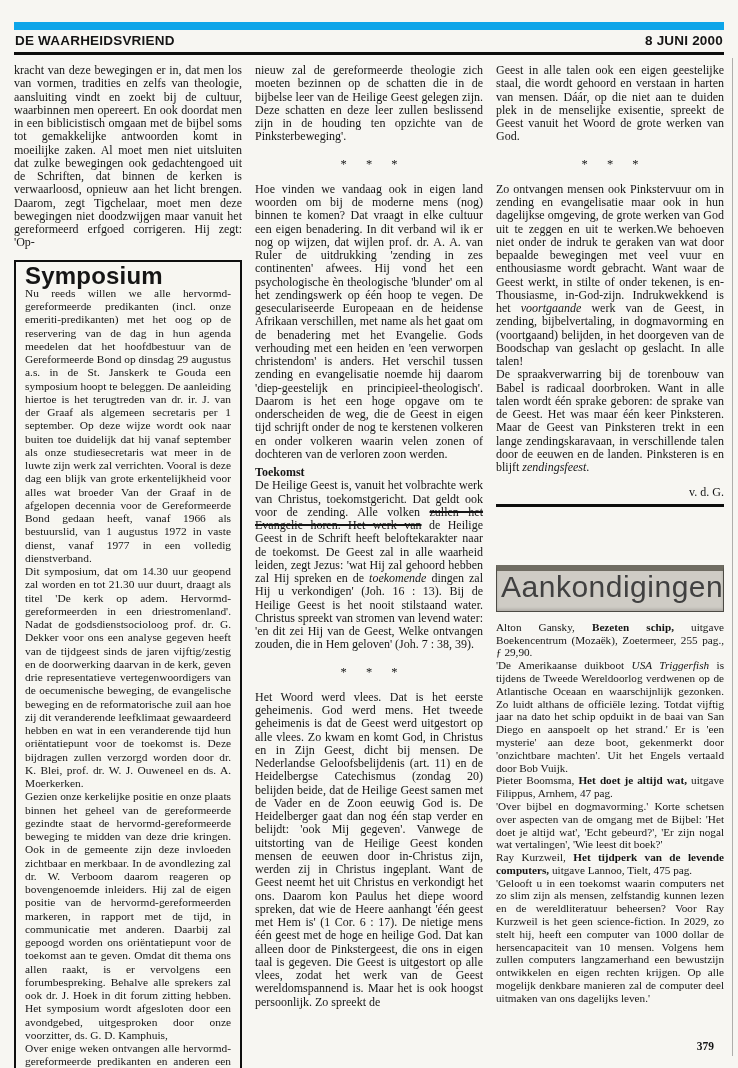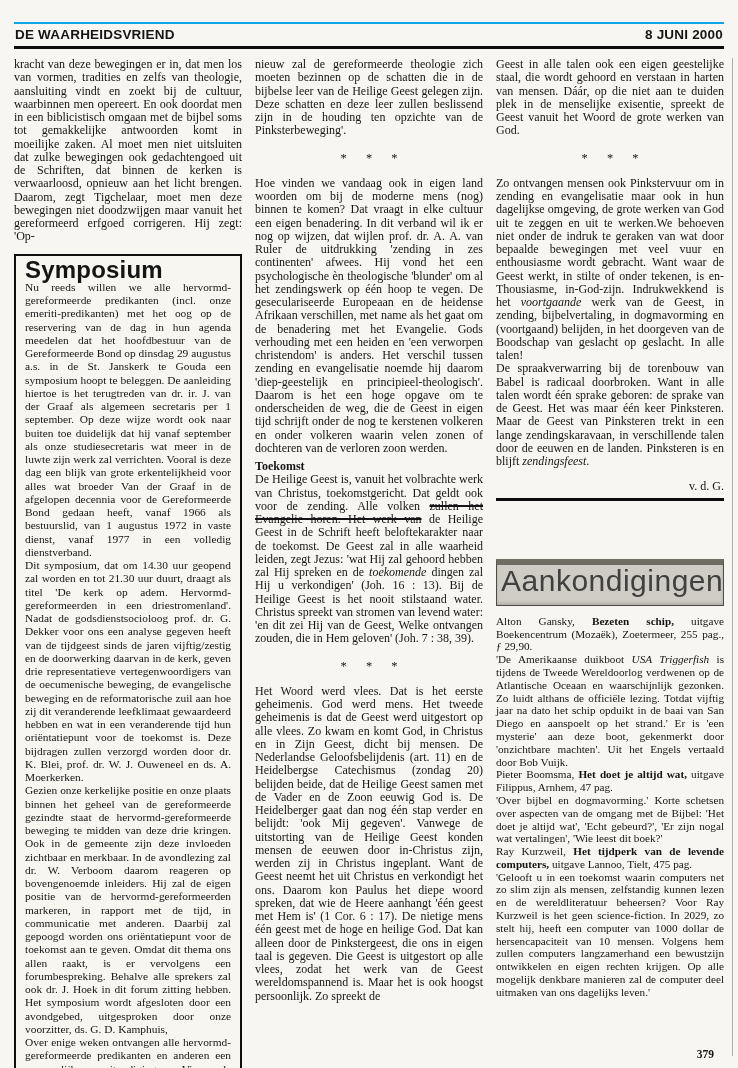--- a/index.html
+++ b/index.html
@@ -4,21 +4,21 @@
 <style>
   html,body{margin:0;padding:0;background:#e9e8e4;}
   .page{
     width:738px;height:1068px;margin:0 auto;position:relative;overflow:hidden;
     background:#f7f6f2;color:#151515;box-sizing:border-box;
   }
   
   .page::after{content:"";position:absolute;top:58px;bottom:12px;right:5px;width:1px;
     background:rgba(40,40,40,.35);}
   .masthead-bar{
-    margin:22px 14px 0 14px;border-top:2px solid #0ea5e9;border-bottom:3.5px solid #0d0d0d;
+    margin:22px 14px 0 14px;border-top:8px solid #0ea5e9;border-bottom:3.5px solid #0d0d0d;
     display:flex;justify-content:space-between;align-items:center;padding:3px 1px 4px 1px;
     font-family:"Liberation Sans",sans-serif;font-weight:bold;font-size:13.5px;letter-spacing:.2px;
   }
   .columns{display:flex;gap:13px;margin:9px 14px 0 14px;}
   .col{flex:1;min-width:0;font-family:"Liberation Serif",serif;font-size:12px;line-height:13.25px;
     text-align:justify;hyphens:none;}
   .para{margin:0;}
   .sep{text-align:center;letter-spacing:8px;margin:14px 0 12px 8px;font-size:12.5px;}
   .subhead{font-weight:bold;text-align:left;margin:5px 0 0 0;}
   .sig{text-align:right;margin-top:12px;}
@@ -32,21 +32,21 @@
     letter-spacing:.2px;margin:0 0 5px 0;text-align:left;}
   
   .rule{border:0;border-top:3px solid #0d0d0d;margin:4px 0 0 0;}
   
   .ann-box{margin-top:58px;background:#cfccc5;border:1px solid #4c4a44;border-top:6px solid #6f6c62;
     box-shadow:inset 0 -2px 3px rgba(0,0,0,.15);text-align:center;padding:9px 4px 11px 4px;}
   .ann-title{font-family:"Liberation Sans",sans-serif;font-size:30px;font-weight:400;
     letter-spacing:.5px;color:#404040;}
   .ann-body{margin-top:9px;font-size:11.2px;line-height:12.8px;}
   .ann-body .para{margin:0;}
-  .pagenum{position:absolute;right:24px;bottom:8px;font-family:"Liberation Serif",serif;
+  .pagenum{position:absolute;right:24px;bottom:16px;font-family:"Liberation Serif",serif;
     font-weight:bold;font-size:11.5px;}
 </style>
 </head>
 <body>
 
 <div class="page">
 
   <div class="masthead-bar">
     <span>DE WAARHEIDSVRIEND</span>
     <span>8 JUNI 2000</span>

